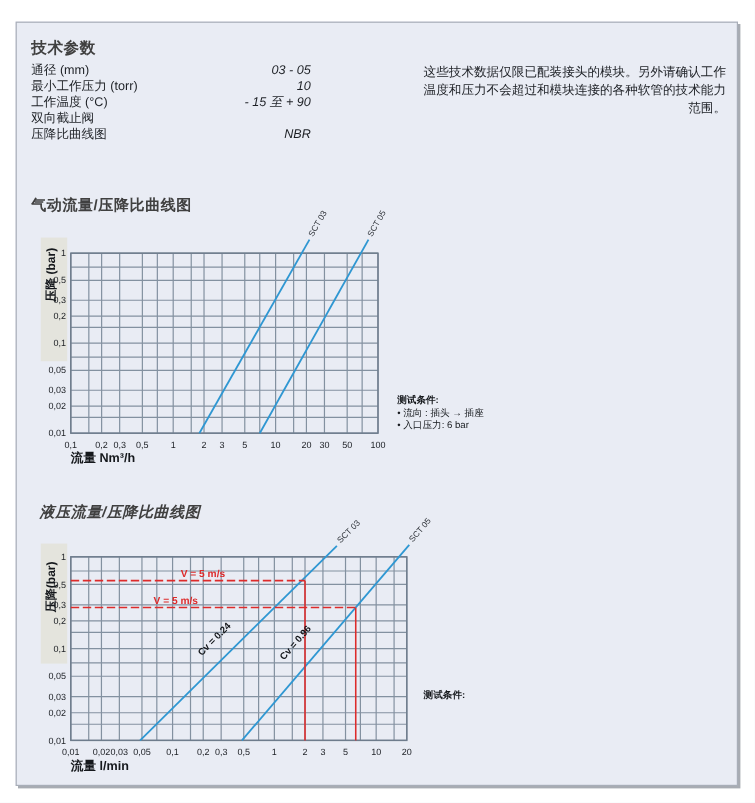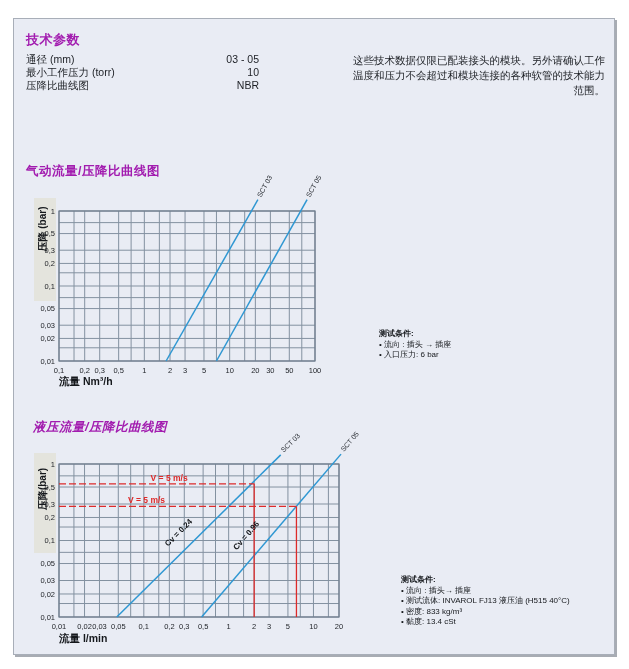--- a/index.html
+++ b/index.html
@@ -9,51 +9,59 @@
     -webkit-font-smoothing:antialiased;
   }
   .content-box{
     position:absolute;left:13px;top:18px;width:602px;height:637px;
     background:#e9ecf4;border:1px solid #a8aeb8;
     box-shadow:2px 2px 0 rgba(110,116,128,.6);
     box-sizing:border-box;overflow:hidden;
   }
   .abs{position:absolute;}
   .sec-title{
-    font-size:13px;font-weight:bold;color:#a21caf;letter-spacing:.5px;
+    font-size:13px;font-weight:bold;color:#404040;letter-spacing:.5px;
   }
   .spec-table{left:12px;top:34px;width:233px;font-size:10.5px;color:#1c1f24;}
   .spec-row{display:flex;justify-content:space-between;line-height:13.2px;}
   .spec-label{white-space:nowrap;text-align:right;}
-  .spec-value{white-space:nowrap;text-align:center;}
+  .spec-value{white-space:nowrap;text-align:center;font-style:italic;}
   .tech-note{
     left:339px;top:34px;width:252px;font-size:10.5px;line-height:15px;color:#1c1f24;text-align:right;
   }
   .chart-svg{pointer-events:none;}
   svg{overflow:visible;}
   svg text{font-family:"Liberation Sans","DejaVu Sans",sans-serif;}
-  .test-cond{font-size:8px;line-height:10.5px;color:#15181c;margin-left:48px;}
+  .test-cond{font-size:8px;line-height:10.5px;color:#15181c;}
   .test-cond .tc-title{font-weight:bold;}
 </style>
 </head>
 <body>
 
 <div class="content-box">
 
   <div class="abs sec-title" style="left:12px;top:12px;">技术参数</div>
 
   <div class="abs spec-table">
 
   <div class="spec-row">
         <span class="spec-label">通径 (mm)</span>
         <span class="spec-value">03 - 05</span>
       </div>
       <div class="spec-row">
         <span class="spec-label">最小工作压力 (torr)</span>
         <span class="spec-value">10</span>
+      </div>
+      <div class="spec-row">
+        <span class="spec-label">工作温度 (°C)</span>
+        <span class="spec-value">- 15 至 + 90</span>
+      </div>
+      <div class="spec-row">
+        <span class="spec-label">双向截止阀</span>
+        <span class="spec-value"></span>
       </div>
       <div class="spec-row">
         <span class="spec-label">压降比曲线图</span>
         <span class="spec-value">NBR</span>
       </div>
     </div>
 
   <div class="abs tech-note">这些技术数据仅限已配装接头的模块。另外请确认工作温度和压力不会超过和模块连接的各种软管的技术能力范围。</div>
 
   <div class="abs sec-title" style="left:12px;top:144px;font-size:12.5px;">气动流量/压降比曲线图</div>
@@ -204,21 +212,15 @@
       <line x1="38" y1="73.29241060232023" x2="275.44569267064276" y2="73.29241060232023" stroke="#dd2b2b" stroke-width="1.3" stroke-dasharray="7 3"></line>
       <text x="106.95294503805808" y="70.29241060232023" font-size="8.5" font-weight="bold" fill="#dd2b2b">V = 5 m/s</text>
       <line x1="233.17798978870542" y1="50.86225425369034" x2="233.17798978870542" y2="184" stroke="#dd2b2b" stroke-width="1.3"></line>
       <line x1="275.44569267064276" y1="73.29241060232023" x2="275.44569267064276" y2="184" stroke="#dd2b2b" stroke-width="1.3"></line>
       <text transform="translate(159.4111518195707,101.44263467735671) rotate(-45)" text-anchor="middle" font-size="8" font-weight="bold" fill="#111418">Cv = 0.24</text>
       <text transform="translate(227.191161184919,104.33345958539579) rotate(-49)" text-anchor="middle" font-size="8" font-weight="bold" fill="#111418">Cv = 0.96</text>
     </svg>
 
   <div class="abs test-cond" style="left:339px;top:556px;">
     <div class="tc-title">测试条件:</div>
-    <div>
-        <div>• 流向 : 插头→ 插座</div>
-        <div>• 测试流体: INVAROL FJ13 液压油 (H515 40°C)</div>
-        <div>• 密度: 833 kg/m³</div>
-        <div>• 黏度: 13.4 cSt</div>
-      </div>
   </div>
 
 </div>
 
 </body></html>

